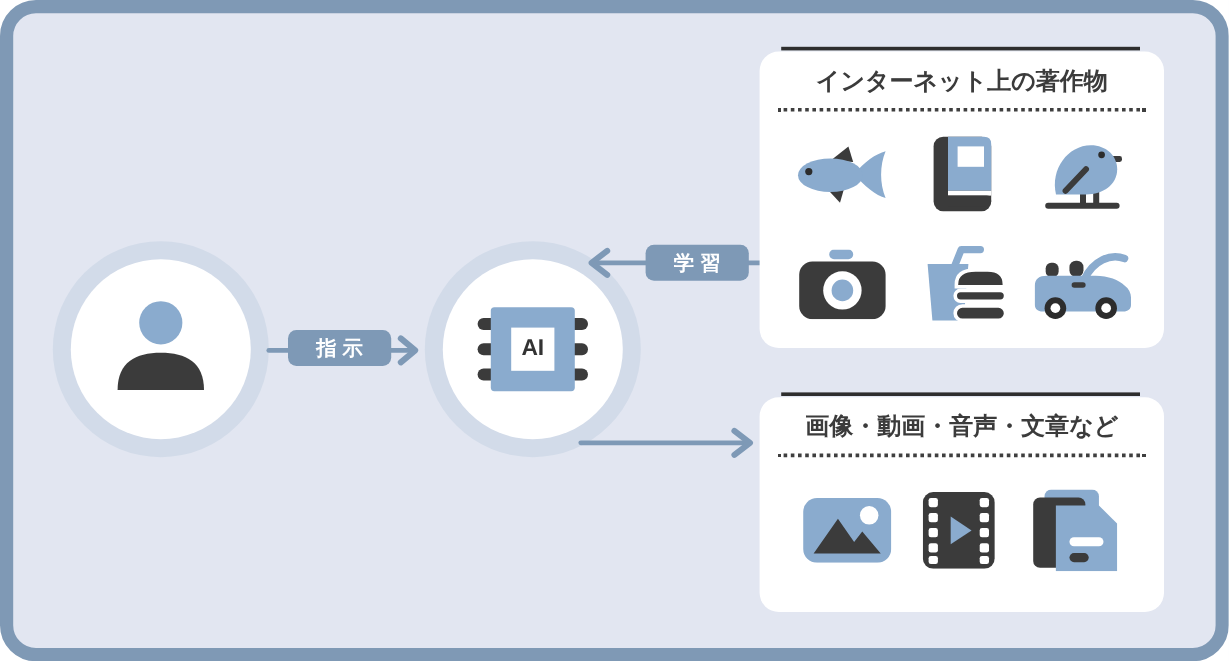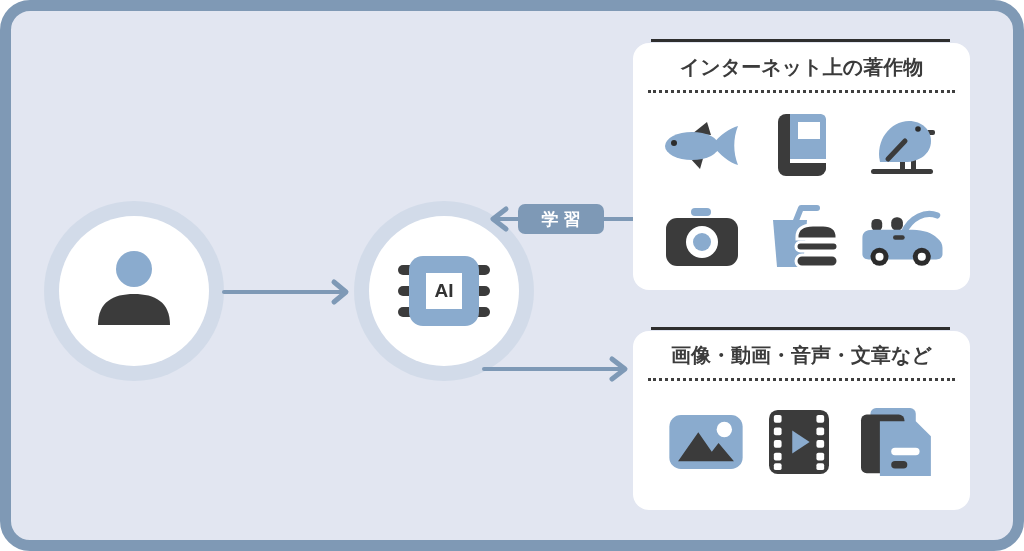--- a/index.html
+++ b/index.html
@@ -10,21 +10,21 @@
   .ring{position:absolute;width:180px;height:180px;border-radius:50%;background:#d2dbe9;display:flex;align-items:center;justify-content:center;}
   .ring .inner{width:150px;height:150px;border-radius:50%;background:#ffffff;display:flex;align-items:center;justify-content:center;}
   .ring.user{left:44px;top:201px;}
   .ring.ai{left:354px;top:201px;}
 
   
   .chip{position:relative;width:92px;height:70px;}
   .chip .pin{position:absolute;width:18px;height:10px;border-radius:5px;background:#3b3b3b;}
   .chip .pin.l{left:0;} .chip .pin.r{right:0;}
   .chip .pin.p1{top:9px;} .chip .pin.p2{top:30px;} .chip .pin.p3{top:51px;}
-  .chip .body{position:absolute;left:11px;right:11px;top:0;bottom:0;background:#8aabce;border-radius:14px;display:flex;align-items:center;justify-content:center;}
+  .chip .body{position:absolute;left:11px;right:11px;top:0;bottom:0;background:#8aabce;border-radius:3px;display:flex;align-items:center;justify-content:center;}
   .chip .core{width:36px;height:36px;background:#ffffff;display:flex;align-items:center;justify-content:center;font-weight:bold;font-size:19px;color:#333;}
 
   
   .arrow{position:absolute;overflow:visible;}
   .arrow path, .arrow line{stroke:#7e99b6;fill:none;}
   .badge{position:absolute;width:86px;height:30px;background:#7e99b6;border-radius:7px;color:#ffffff;font-weight:bold;font-size:17px;display:flex;align-items:center;justify-content:center;letter-spacing:5px;text-indent:5px;}
 
   
   .card{position:absolute;left:633px;width:337px;background:#ffffff;border-radius:16px;}
   .card::before{content:"";position:absolute;top:-4px;left:18px;right:20px;height:3px;background:#2e2e2e;}
@@ -47,20 +47,23 @@
         <circle cx="46" cy="24" r="18" fill="#8aabce"></circle>
         <path d="M10 80 C10 57 25 49 46 49 C67 49 82 57 82 80 Z" fill="#3b3b3b"></path>
       </svg>
     </div>
   </div>
 
   <svg class="arrow" style="left:222px;top:272px;" width="136" height="40">
     <line x1="2" y1="20" x2="120" y2="20" stroke-width="4" stroke-linecap="round"></line>
     <path d="M112 10 L124 20 L112 30" stroke-width="5" stroke-linecap="round" stroke-linejoin="round"></path>
   </svg>
+  <div class="badge" style="left:240px;top:275px;">
+    <span>指示</span>
+  </div>
 
   <div class="ring ai">
     <div class="inner">
       <div class="chip">
         <div class="pin l p1"></div>
           <div class="pin l p2"></div>
           <div class="pin l p3"></div>
         <div class="pin r p1"></div>
           <div class="pin r p2"></div>
           <div class="pin r p3"></div>
@@ -68,21 +71,21 @@
             <div class="core">AI</div>
           </div>
       </div>
     </div>
   </div>
 
   <svg class="arrow" style="left:480px;top:199px;" width="160" height="40">
     <line x1="16" y1="20" x2="158" y2="20" stroke-width="4" stroke-linecap="round"></line>
     <path d="M26 10 L13 20 L26 30" stroke-width="5" stroke-linecap="round" stroke-linejoin="round"></path>
   </svg>
-  <div class="badge" style="left:518px;top:204px;font-family:Liberation Mono, monospace;">
+  <div class="badge" style="left:538px;top:204px;font-family:Liberation Mono, monospace;">
     <span>学習</span>
   </div>
 
   <svg class="arrow" style="left:482px;top:349px;" width="152" height="40">
     <line x1="2" y1="20" x2="138" y2="20" stroke-width="4" stroke-linecap="round"></line>
     <path d="M130 10 L143 20 L130 30" stroke-width="5" stroke-linecap="round" stroke-linejoin="round"></path>
   </svg>
 
   <div class="card outputs">
     <div class="card-title">画像・動画・音声・文章など</div>

